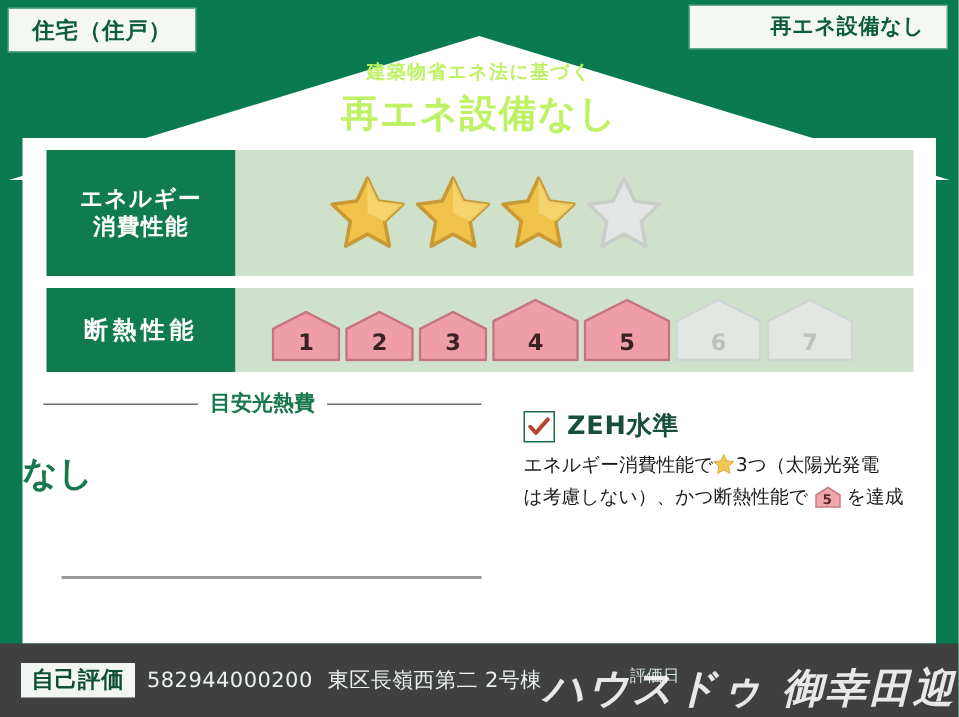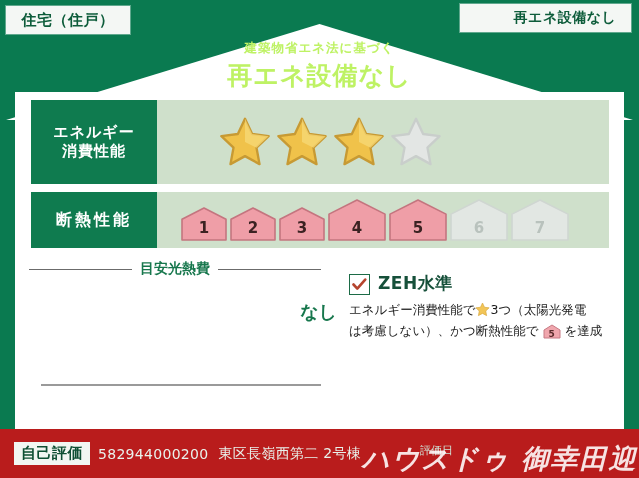--- a/index.html
+++ b/index.html
@@ -80,22 +80,22 @@
   #lower-left{width:322px;position:relative;}
   #lower-right{flex:1;position:relative;}
 
   .cost-head{
     position:absolute;left:14px;top:8px;width:292px;
     display:flex;align-items:center;gap:8px;
     color:#17774d;font-weight:bold;font-size:14px;
   }
   .cost-head .ln{flex:1;height:1px;background:#6b6b6b;}
   #cost-value{
-    position:absolute;left:0;top:48px;width:322px;text-align:right;
-    color:#17774d;font-weight:bold;font-size:18px;
+    position:absolute;left:0;top:48px;width:322px;text-align:left;
+    color:#17774d;font-weight:bold;font-size:23px;
   }
   #cost-rule{
     position:absolute;left:26px;top:132px;width:280px;height:2px;background:#9a9a9a;
   }
 
   
   #zeh-head{
     position:absolute;left:12px;top:20px;display:flex;align-items:flex-end;gap:8px;
   }
   .checkbox{
@@ -110,21 +110,21 @@
   }
   .inline-star{display:inline-block;vertical-align:-3px;width:15px;height:15px;}
   .inline-house{display:inline-block;vertical-align:-4px;width:18px;height:15px;position:relative;}
   .inline-house .n{
     position:absolute;left:0;right:0;bottom:0px;text-align:center;
     font-size:9px;font-weight:bold;color:#5a2b2b;line-height:1;
   }
 
   
   #bottom{
-    position:absolute;left:0;bottom:0;width:639px;height:49px;background:#b91c1c;
+    position:absolute;left:0;bottom:0;width:639px;height:49px;background:#404040;
     display:flex;align-items:center;
   }
   #self-eval{
     margin-left:14px;background:#f2f6f2;color:#0e4f33;font-weight:bold;
     font-size:15px;padding:2px 7px;letter-spacing:.5px;
   }
   #bottom-id{margin-left:8px;color:#e9f2ec;font-size:14px;letter-spacing:.3px;text-align:center;}
   #bottom-addr{margin-left:10px;color:#e9f2ec;font-size:14px;letter-spacing:.3px;}
   #eval-date{
     position:absolute;left:420px;top:14px;color:#cfe2d6;font-size:11px;

